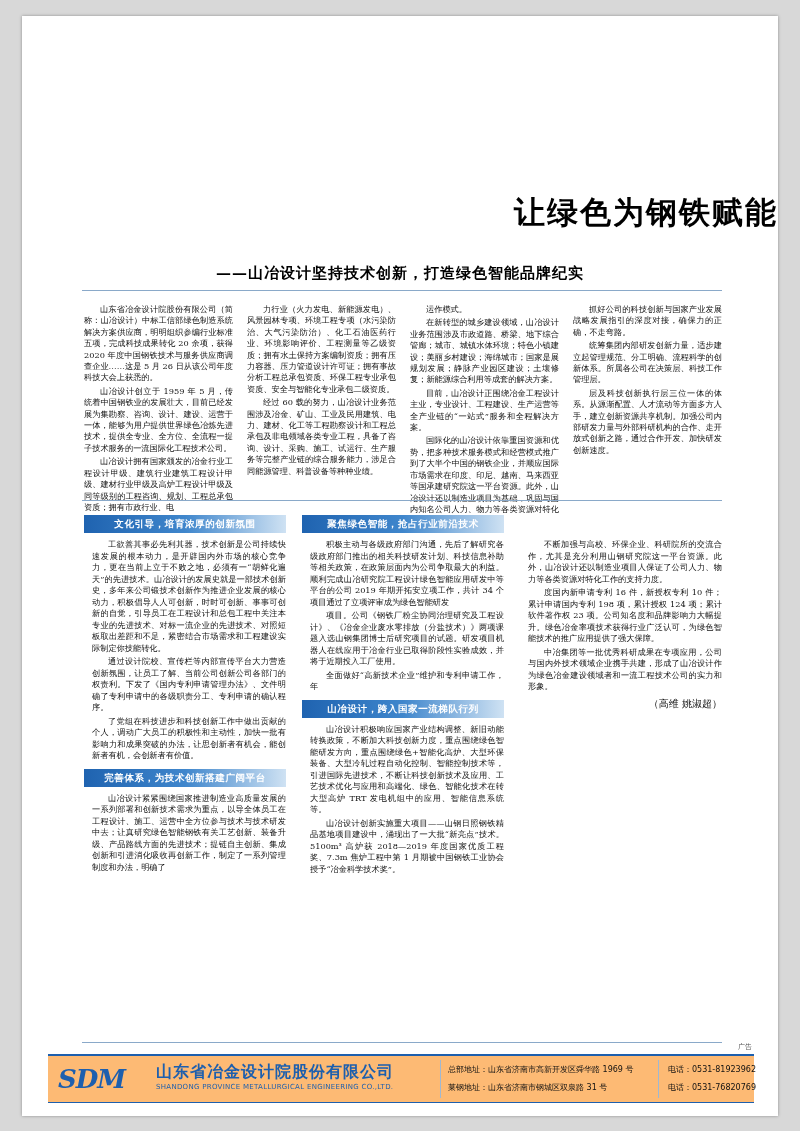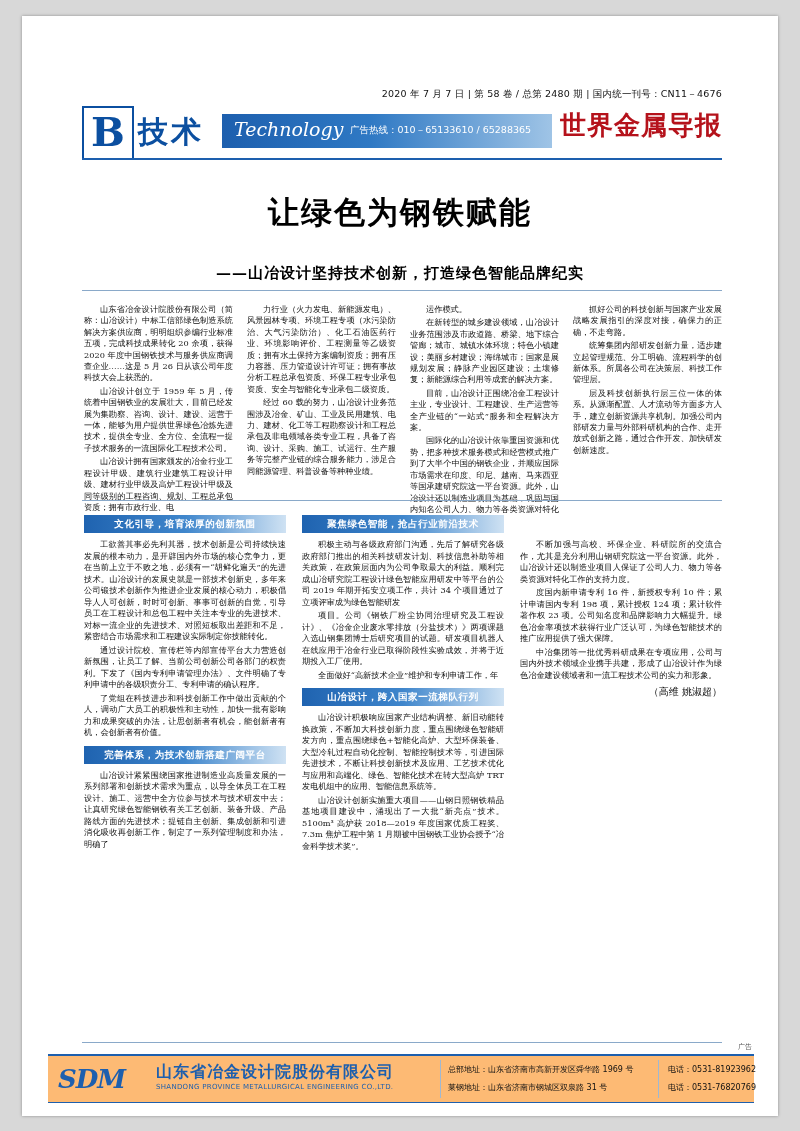--- a/index.html
+++ b/index.html
@@ -51,21 +51,21 @@
     position:absolute;right:0;top:20px;
     font-family:"DejaVu Serif","Liberation Serif",serif;
     font-weight:bold;font-size:26px;color:#b5121b;letter-spacing:1px;
     white-space:nowrap;
   }
   .mh-rule{
     position:absolute;left:0;top:70px;width:640px;height:2px;background:#1d5fae;
   }
   
   .headline{
-    position:absolute;left:0;top:176px;width:756px;text-align:center;
+    position:absolute;left:0;top:176px;width:756px;text-align:right;
     font-family:"DejaVu Serif","Liberation Serif",serif;
     font-weight:bold;font-size:31px;color:#000;letter-spacing:2px;
   }
   .subhead{
     position:absolute;left:0;top:248px;width:756px;text-align:center;
     font-family:"DejaVu Serif","Liberation Serif",serif;
     font-weight:bold;font-size:15px;color:#000;letter-spacing:1px;
   }
   .hr-thin{
     position:absolute;left:60px;width:640px;height:1px;background:#8aa9c9;
@@ -89,21 +89,21 @@
     display:flex;gap:16px;
   }
   .body3 .col{width:202px;position:relative;}
   .secbar{
     height:18px;margin:7px 0 6px 0;
     background:linear-gradient(90deg,#1f63b0 0%,#3f86cc 50%,#cfe2f3 100%);
     color:#fff;font-size:9.5px;font-weight:bold;line-height:18px;
     text-align:center;letter-spacing:.6px;
   }
   p.body{
-    margin:0 0 2px 0;
+    margin:0 0 2px 8px;
     font-family:"DejaVu Serif","Liberation Serif",serif;
     font-size:8.2px;line-height:11.5px;color:#111;
     text-align:justify;text-justify:inter-ideograph;
     text-indent:16px;
   }
   .signoff{
     margin-top:4px;text-align:right;
     font-family:"DejaVu Serif","Liberation Serif",serif;
     font-size:10px;color:#111;
   }
@@ -134,30 +134,20 @@
   .f-adtag{
     position:absolute;right:2px;top:-14px;font-size:7px;color:#555;
   }
   .vline{position:absolute;width:1px;background:#9fb8d2;}
 </style>
 </head>
 <body>
 
 <div class="page">
 
-  <div class="masthead">
-    <div class="mh-topline">2020 年 7 月 7 日 | 第 58 卷 / 总第 2480 期 | 国内统一刊号：CN11－4676</div>
-    <div class="mh-bbox">B</div>
-    <div class="mh-jishu">技术</div>
-    <div class="mh-techbar"></div>
-    <div class="mh-tech-en">Technology</div>
-    <div class="mh-adline">广告热线：010－65133610 / 65288365</div>
-    <div class="mh-logo">世界金属导报</div>
-    <div class="mh-rule"></div>
-  </div>
 
   <div class="headline">让绿色为钢铁赋能</div>
   <div class="subhead">——山冶设计坚持技术创新，打造绿色智能品牌纪实</div>
   <div class="hr-thin" style="top:274px"></div>
 
   <div class="lead">
     <div class="col">
       <p class="cn">山东省冶金设计院股份有限公司（简称：山冶设计）中标工信部绿色制造系统解决方案供应商，明明组织参编行业标准五项，完成科技成果转化 20 余项，获得 2020 年度中国钢铁技术与服务供应商调查企业……这是 5 月 26 日从该公司年度科技大会上获悉的。</p>
       <p class="cn">山冶设计创立于 1959 年 5 月，传统着中国钢铁业的发展壮大，目前已经发展为集勘察、咨询、设计、建设、运营于一体，能够为用户提供世界绿色冶炼先进技术，提供全专业、全方位、全流程一提子技术服务的一流国际化工程技术公司。</p>
       <p class="cn">山冶设计拥有国家颁发的冶金行业工程设计甲级、建筑行业建筑工程设计甲级、建材行业甲级及高炉工程设计甲级及同等级别的工程咨询、规划、工程总承包资质；拥有市政行业、电</p>

